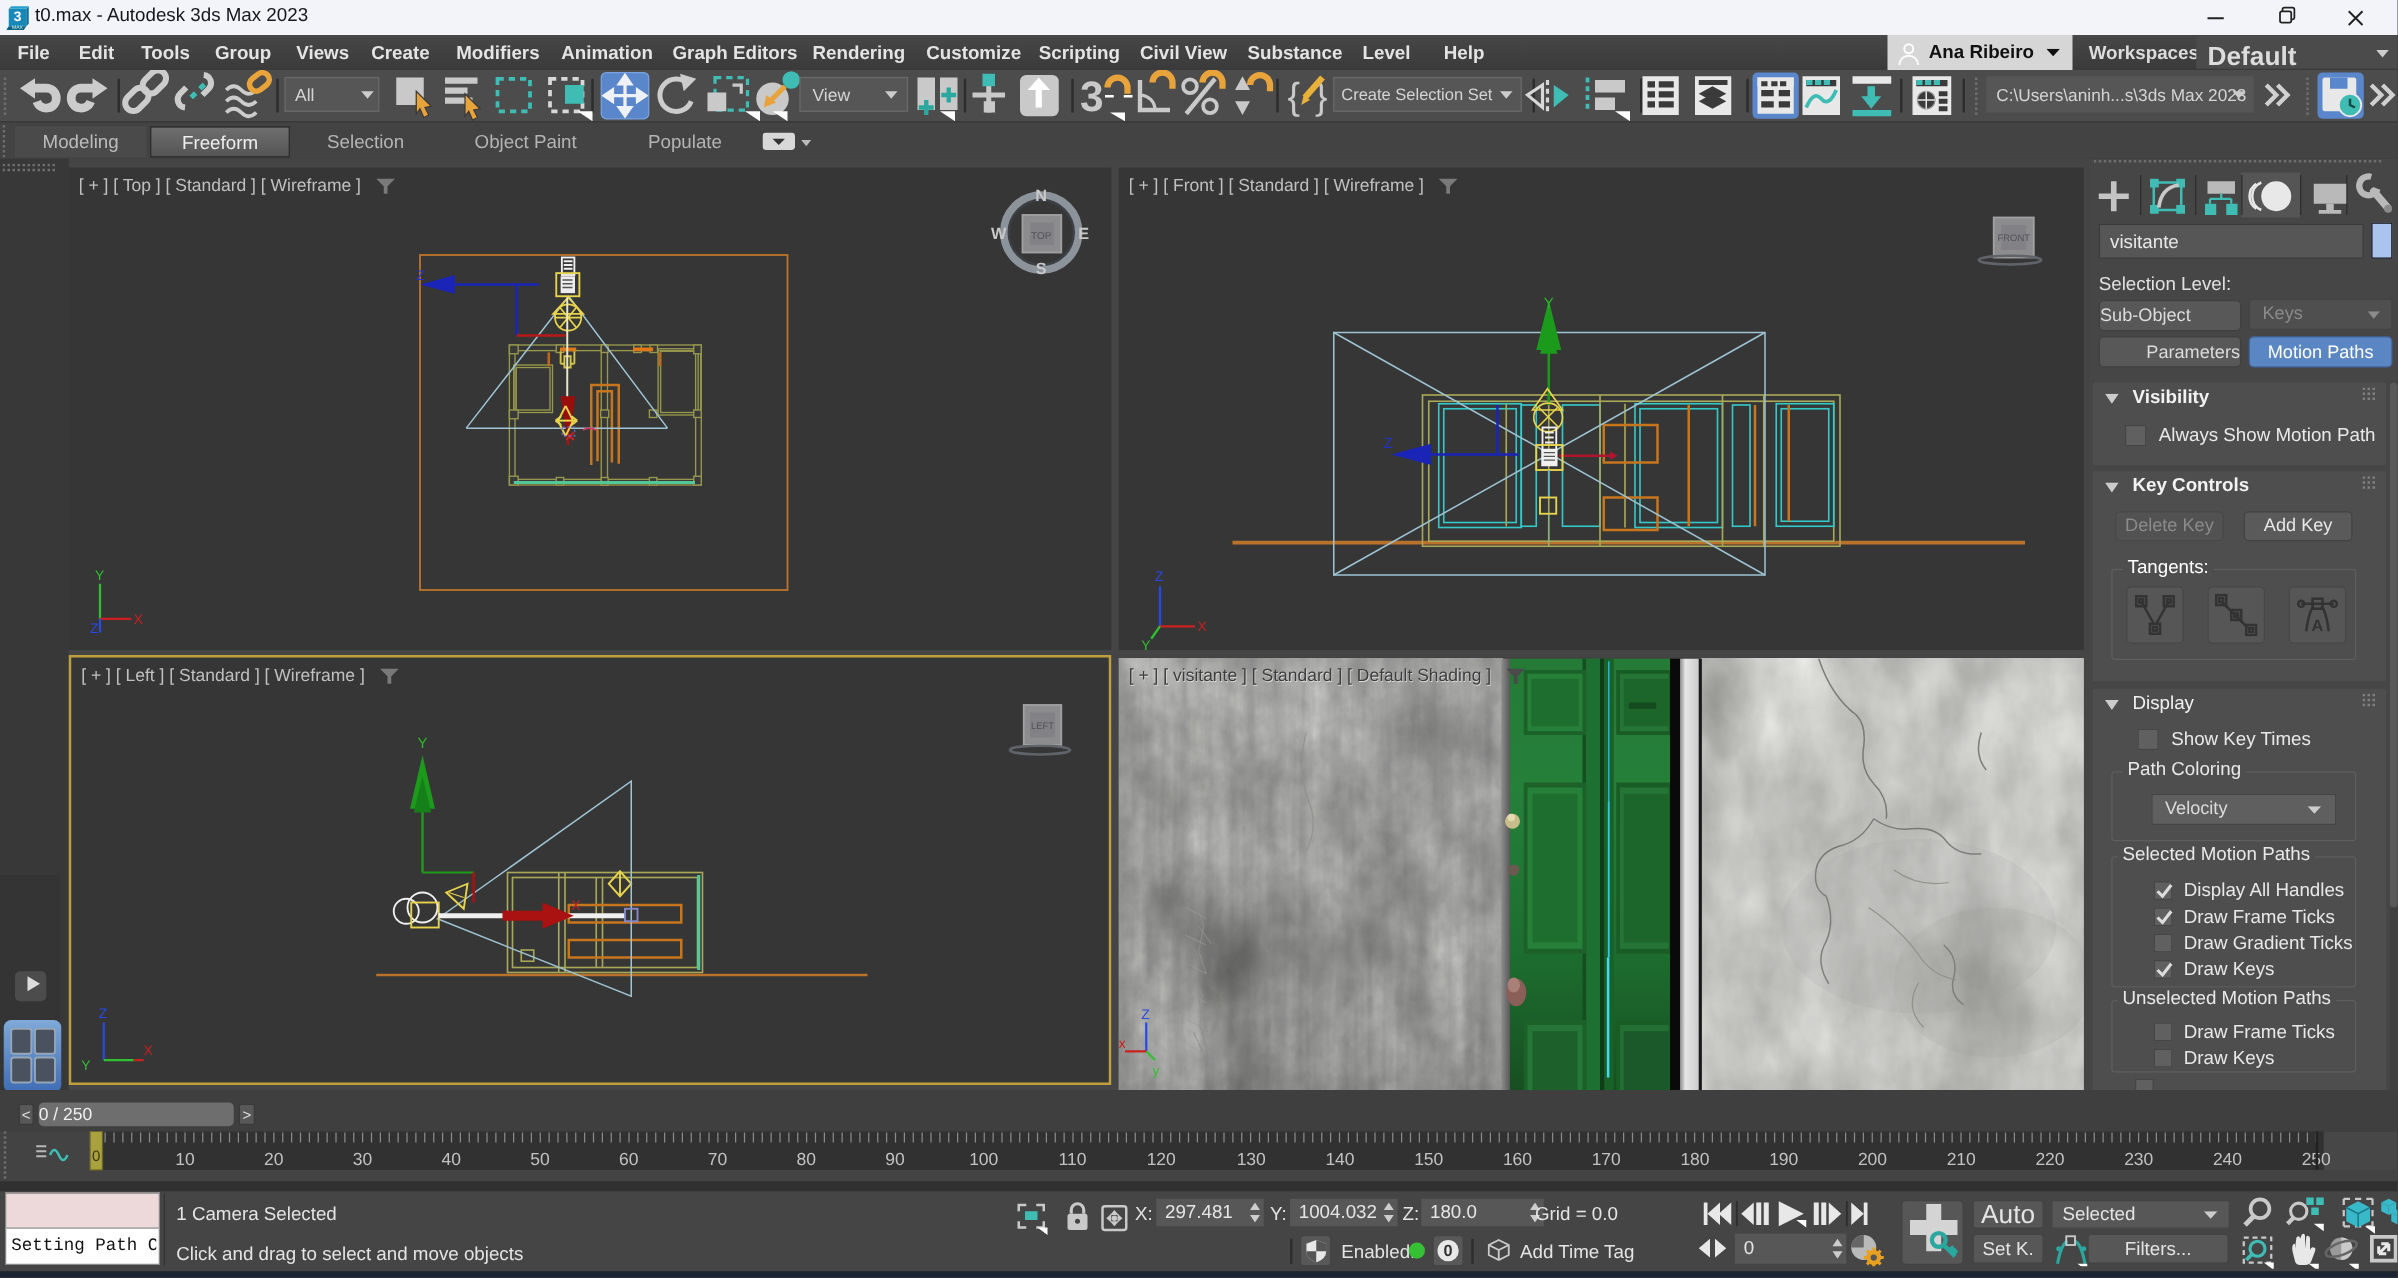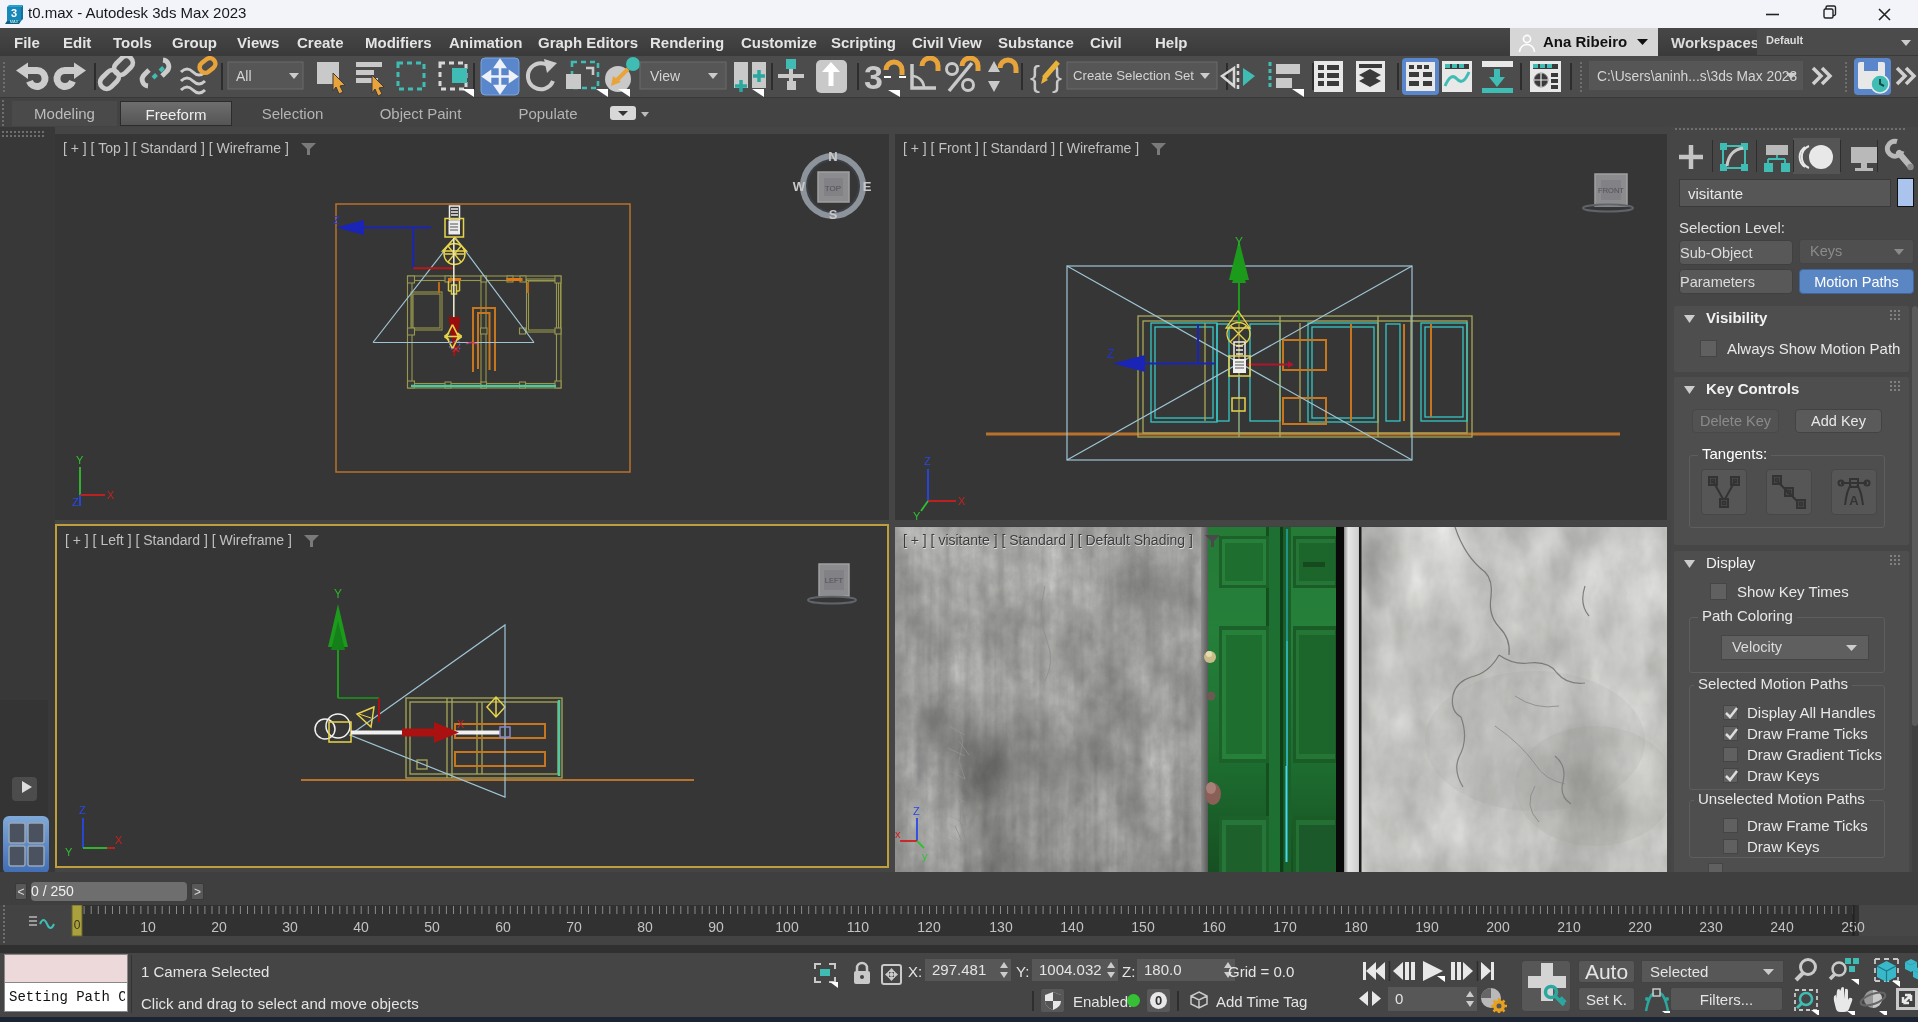--- a/index.html
+++ b/index.html
@@ -64,34 +64,34 @@
     <div class="menuitem" style="left:237px">Views</div>
     <div class="menuitem" style="left:297px">Create</div>
     <div class="menuitem" style="left:365px">Modifiers</div>
     <div class="menuitem" style="left:449px">Animation</div>
     <div class="menuitem" style="left:538px">Graph Editors</div>
     <div class="menuitem" style="left:650px">Rendering</div>
     <div class="menuitem" style="left:741px">Customize</div>
     <div class="menuitem" style="left:831px">Scripting</div>
     <div class="menuitem" style="left:912px">Civil View</div>
     <div class="menuitem" style="left:998px">Substance</div>
-    <div class="menuitem" style="left:1090px">Civil</div>
+    <div class="menuitem" style="left:1090px">Level</div>
     <div class="menuitem" style="left:1155px">Help</div>
     <div class="abs" style="left:1510px;top:0;width:148px;height:28px;background:#d6d6d6"></div>
     <svg class="abs" style="left:1516px;top:3px" width="22" height="22" viewBox="0 0 22 22">
       <circle cx="11" cy="8" r="3.6" fill="none" stroke="#fdfdfd" stroke-width="1.6"></circle>
       <path d="M 3.5 21 A 7.5 7.5 0 0 1 18.5 21" fill="none" stroke="#fdfdfd" stroke-width="1.6"></path>
     </svg>
     <div class="abs" style="left:1543px;top:5px;font-size:15px;color:#111">Ana Ribeiro</div>
     <svg class="abs" style="left:1637px;top:11px" width="12" height="8">
         <polygon points="0,0 11,0 5.5,6" fill="#111"></polygon>
       </svg>
     <div class="menuitem" style="left:1671px;color:#dcdcdc">Workspaces:</div>
     <div class="abs" style="left:1757px;top:1px;width:161px;height:26px;background:#4b4b4b"></div>
-    <div class="abs" style="left:1766px;top:6px;font-size:11px;color:#dcdcdc">Default</div>
+    <div class="abs" style="left:1766px;top:6px;font-size:21px;color:#dcdcdc">Default</div>
     <svg class="abs" style="left:1901px;top:12px" width="11" height="7">
         <polygon points="0,0 10,0 5,6" fill="#ccc"></polygon>
       </svg>
   </div>
   <div class="abs" id="toolbar">
   <svg width="1918" height="41" viewBox="0 0 1918 41">
     <g fill="none" stroke="#cccccc" stroke-width="3">
 
       <path d="M 27 14.5 L 37 14.5 A 8 8 0 1 1 29.5 25.2" stroke-width="7" fill="none"></path>
       <path d="M 28 6.5 L 28 23 L 16 14.5 Z" fill="#ccc" stroke="none"></path>
@@ -940,21 +940,21 @@
     <div class="abs" style="left:226px;top:51px;width:17px;height:29px;background:#aac4ee;border:1px solid #111"></div>
 
     <div class="abs" style="left:8px;top:92px;font-size:15px;color:#e0e0e0">Selection Level:</div>
     <div class="abs" style="left:8px;top:113px;width:114px;height:25px;background:#585858;border:1px solid #404040;border-radius:4px;text-align:left;line-height:24px;font-size:14.5px;color:#dcdcdc">Sub-Object</div>
     <div class="abs" style="left:128px;top:112px;width:115px;height:25px;background:#4f4f4f;border:1px solid #444;border-radius:3px">
       <span style="position:absolute;left:10px;top:3px;font-size:14.5px;color:#8b8b8b">Keys</span>
       <svg class="abs" style="right:8px;top:9px" width="11" height="8">
           <polygon points="0,0 10,0 5,6" fill="#8b8b8b"></polygon>
         </svg>
     </div>
-    <div class="abs" style="left:8px;top:142px;width:114px;height:25px;background:#585858;border:1px solid #404040;border-radius:4px;text-align:left;line-height:24px;font-size:14.5px;color:#dcdcdc">Parameters</div>
+    <div class="abs" style="left:8px;top:142px;width:114px;height:25px;background:#585858;border:1px solid #404040;border-radius:4px;text-align:right;line-height:24px;font-size:14.5px;color:#dcdcdc">Parameters</div>
     <div class="abs" style="left:128px;top:142px;width:115px;height:25px;background:#5b86c4;border:1px solid #40659e;border-radius:4px;text-align:center;line-height:24px;font-size:14.5px;color:#fff">Motion Paths</div>
 
     <div class="abs" style="left:3px;top:179px;width:235px;height:66px;background:#4e4e4e;border-radius:2px">
       <svg class="abs" style="left:10px;top:9px" width="12" height="9">
           <polygon points="0,0 11,0 5.5,8" fill="#ccc"></polygon>
         </svg>
       <div class="abs" style="left:32px;top:3px;font-size:15px;font-weight:bold;color:#f2f2f2">Visibility</div>
       <svg class="abs" style="right:6px;top:4px" width="13" height="13">
           <g fill="#808080">
             <rect x="0" y="0" width="2" height="2"></rect>

